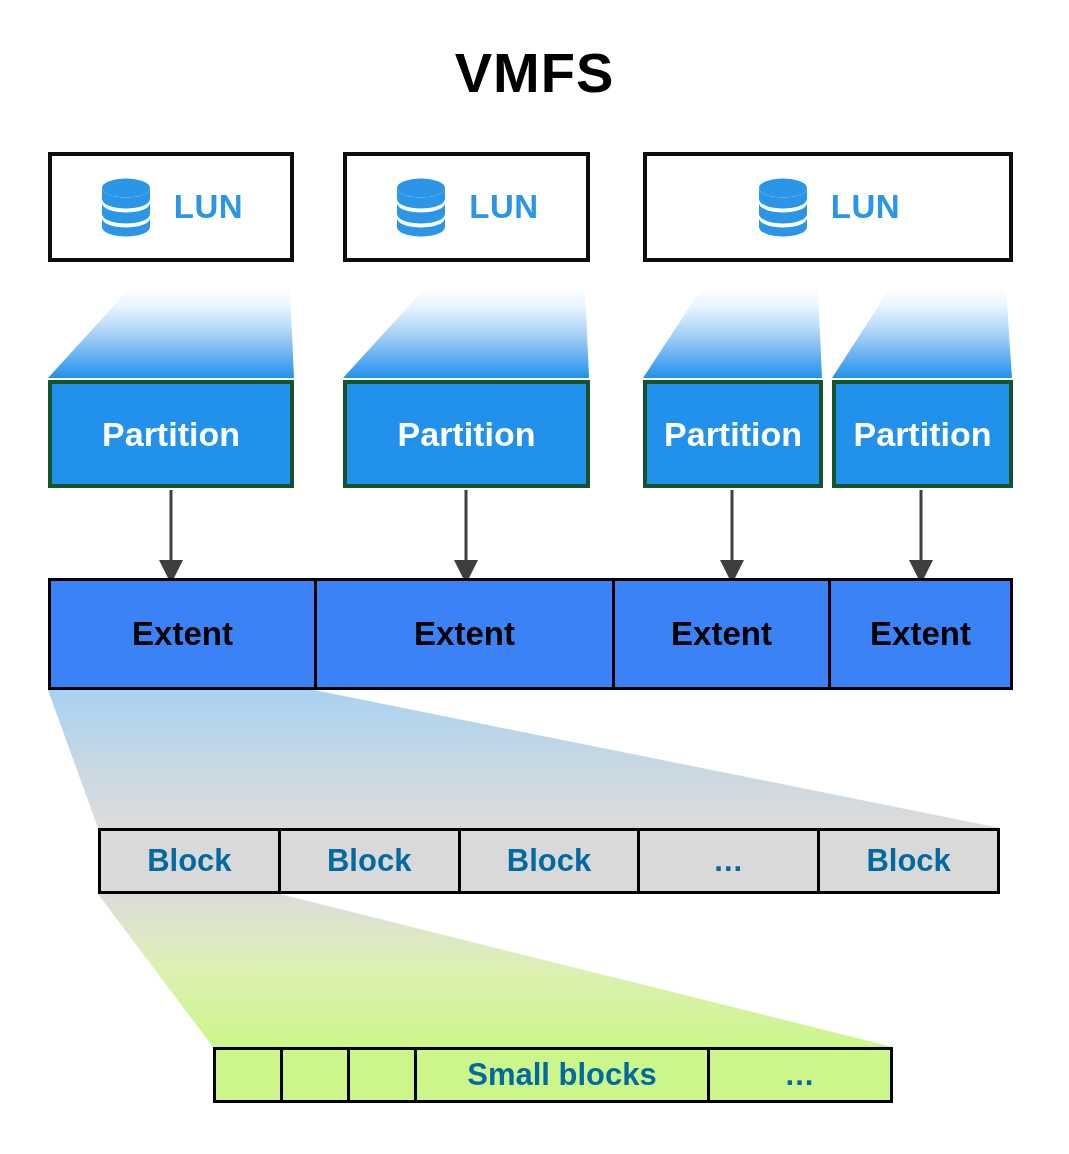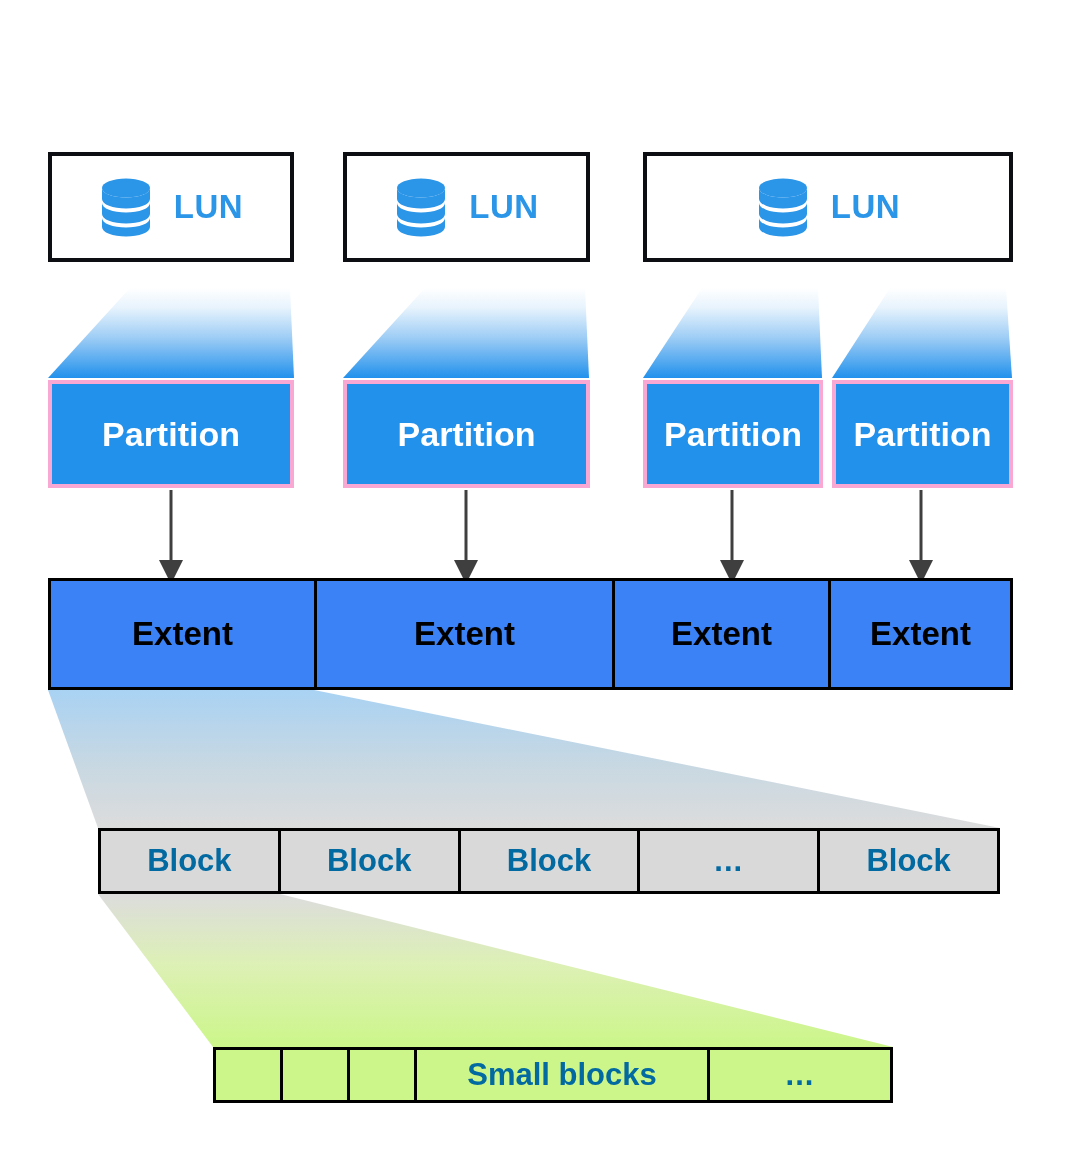--- a/index.html
+++ b/index.html
@@ -72,21 +72,21 @@
   }
   .db-icon {
     width: 54px;
     height: 62px;
     flex: 0 0 auto;
     display: block;
   }
 
   .partition-box {
     background: #2291ec;
-    border: 4px solid #f9a8d4;
+    border: 4px solid #14532d;
   }
   .partition-label {
     font-size: 34px;
     font-weight: bold;
     color: #ffffff;
     white-space: nowrap;
   }
 
   .extent-box {
     background: #3b82f6;
@@ -161,20 +161,21 @@
     <line x1="732" y1="490" x2="732" y2="572" stroke="#3f3f3f" stroke-width="3" marker-end="url(#arrowHead)"></line>
     <line x1="921" y1="490" x2="921" y2="572" stroke="#3f3f3f" stroke-width="3" marker-end="url(#arrowHead)"></line>
 
     <polygon points="48,690 314,690 1000,828 98,828" fill="url(#gradBlueGray)"></polygon>
 
     <polygon points="98,894 280,894 893,1047 213,1047" fill="url(#gradGrayGreen)"></polygon>
   </svg>
 
   <div class="layer">
 
+    <div class="title">VMFS</div>
 
     <div class="box lun-box" style="left:48px;  top:152px; width:246px; height:110px;">
       <svg class="db-icon" viewBox="0 0 54 62">
         <ellipse cx="27" cy="12" rx="24" ry="9.5" fill="#2b95e8"></ellipse>
         <path d="M3,12 v11 a24,9.5 0 0 0 48,0 v-11 a24,9.5 0 0 1 -48,0 z" fill="#2b95e8"></path>
         <path d="M3,27 v11 a24,9.5 0 0 0 48,0 v-11 a24,9.5 0 0 1 -48,0 z" fill="#2b95e8"></path>
         <path d="M3,42 v9 a24,9.5 0 0 0 48,0 v-9 a24,9.5 0 0 1 -48,0 z" fill="#2b95e8"></path>
       </svg>
       <span class="lun-label">LUN</span>
     </div>

